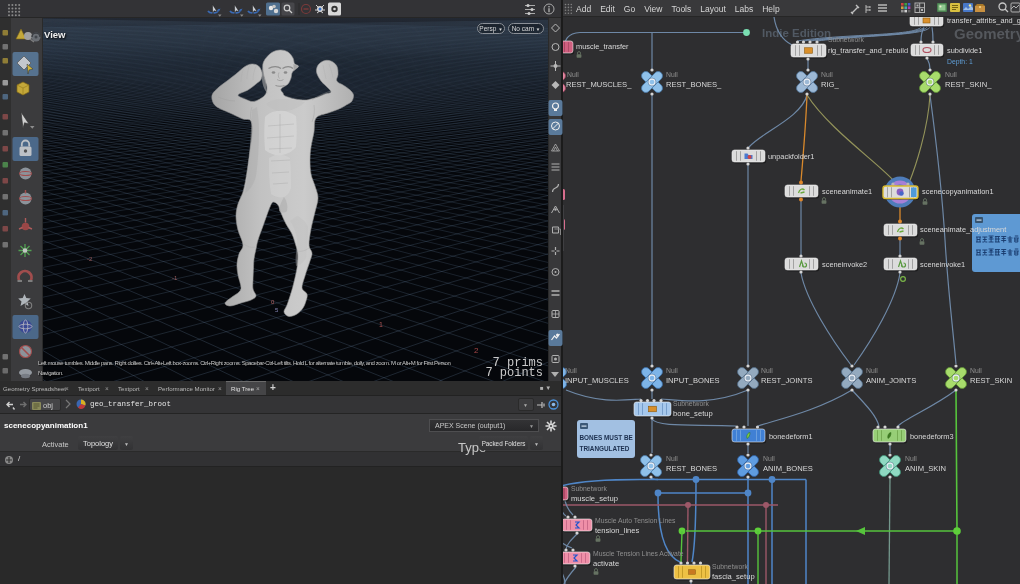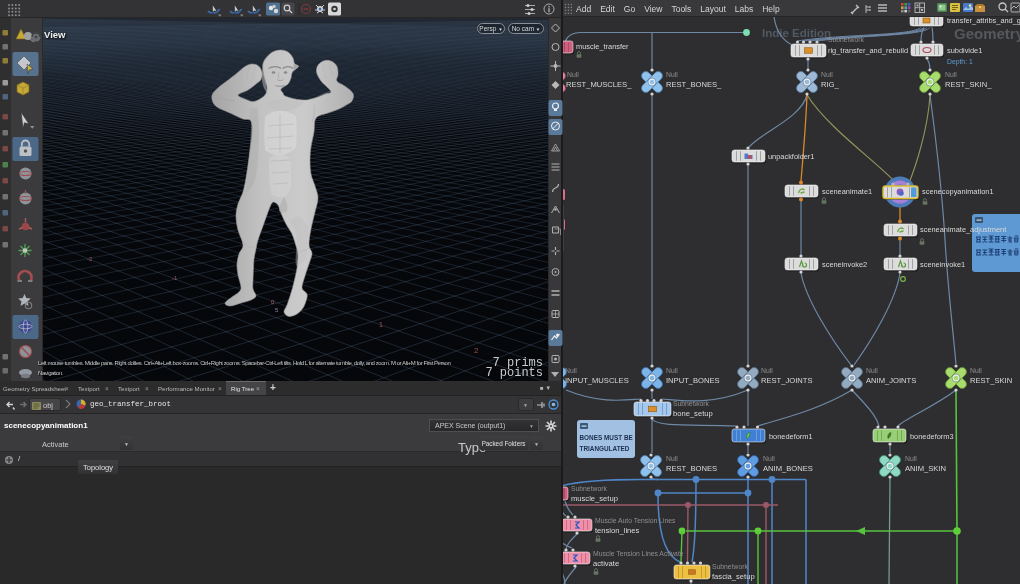--- a/index.html
+++ b/index.html
@@ -1185,21 +1185,21 @@
     <span class="abs" style="left:4px;top:7px;color:#fff;font-size:8px;font-weight:bold;">scenecopyanimation1</span>
     <div class="abs" style="left:429px;top:5px;width:110px;height:13px;background:linear-gradient(#333335,#28282a);border:1px solid #4e4e50;color:#c8c8c8;font-size:7px;padding:2px 0 0 5px;">APEX Scene (output1)<span class="abs" style="right:4px;top:3px;color:#999;font-size:5px;">▼</span></div>
     <svg class="abs" style="left:544px;top:5px;" width="14" height="14">
         <g transform="translate(7,7)">
           <path d="M0,-5.5 L0,5.5 M-5.5,0 L5.5,0 M-4,-4 L4,4 M4,-4 L-4,4" stroke="#d8d8d8" stroke-width="1.6"></path>
           <circle cx="0" cy="0" r="2.2" fill="#d8d8d8"></circle>
           <circle cx="0" cy="0" r="1" fill="#3b3b3d"></circle>
         </g>
       </svg>
     <span class="abs" style="left:42px;top:26px;color:#c8c8c8;font-size:7.5px;">Activate</span>
-    <div class="abs" style="left:78px;top:22px;width:40px;height:14px;background:linear-gradient(#3f3f41,#323234);border-radius:2px;color:#e0e0e0;font-size:7.5px;text-align:center;padding-top:2.5px;margin-top:24px;">Topology</div>
+    <div class="abs" style="left:78px;top:22px;width:40px;height:14px;background:linear-gradient(#3f3f41,#323234);border-radius:2px;color:#e0e0e0;font-size:7.5px;text-align:center;padding-top:2.5px;">Topology</div>
     <div class="abs" style="left:120px;top:22px;width:13px;height:14px;background:linear-gradient(#3f3f41,#323234);border-radius:2px;color:#bbb;font-size:5px;text-align:center;padding-top:4.5px;">▼</div>
     <span class="abs" style="left:458px;top:26px;color:#c8c8c8;font-size:13px;">Type</span>
     <div class="abs" style="left:479px;top:22px;width:49px;height:14px;background:linear-gradient(#3f3f41,#323234);border-radius:2px;color:#e0e0e0;font-size:6.3px;text-align:center;padding-top:3.5px;white-space:nowrap;">Packed Folders</div>
     <div class="abs" style="left:530px;top:22px;width:13px;height:14px;background:linear-gradient(#3f3f41,#323234);border-radius:2px;color:#bbb;font-size:5px;text-align:center;padding-top:4.5px;">▼</div>
   </div>
   <div class="abs" style="left:0;top:452px;width:561px;height:15px;">
     <svg class="abs" style="left:4px;top:3px;" width="10" height="10">
         <circle cx="5" cy="5" r="4" fill="#888"></circle>
         <path d="M5,2 v6 M2,5 h6" stroke="#333" stroke-width="1.2"></path>
       </svg>

